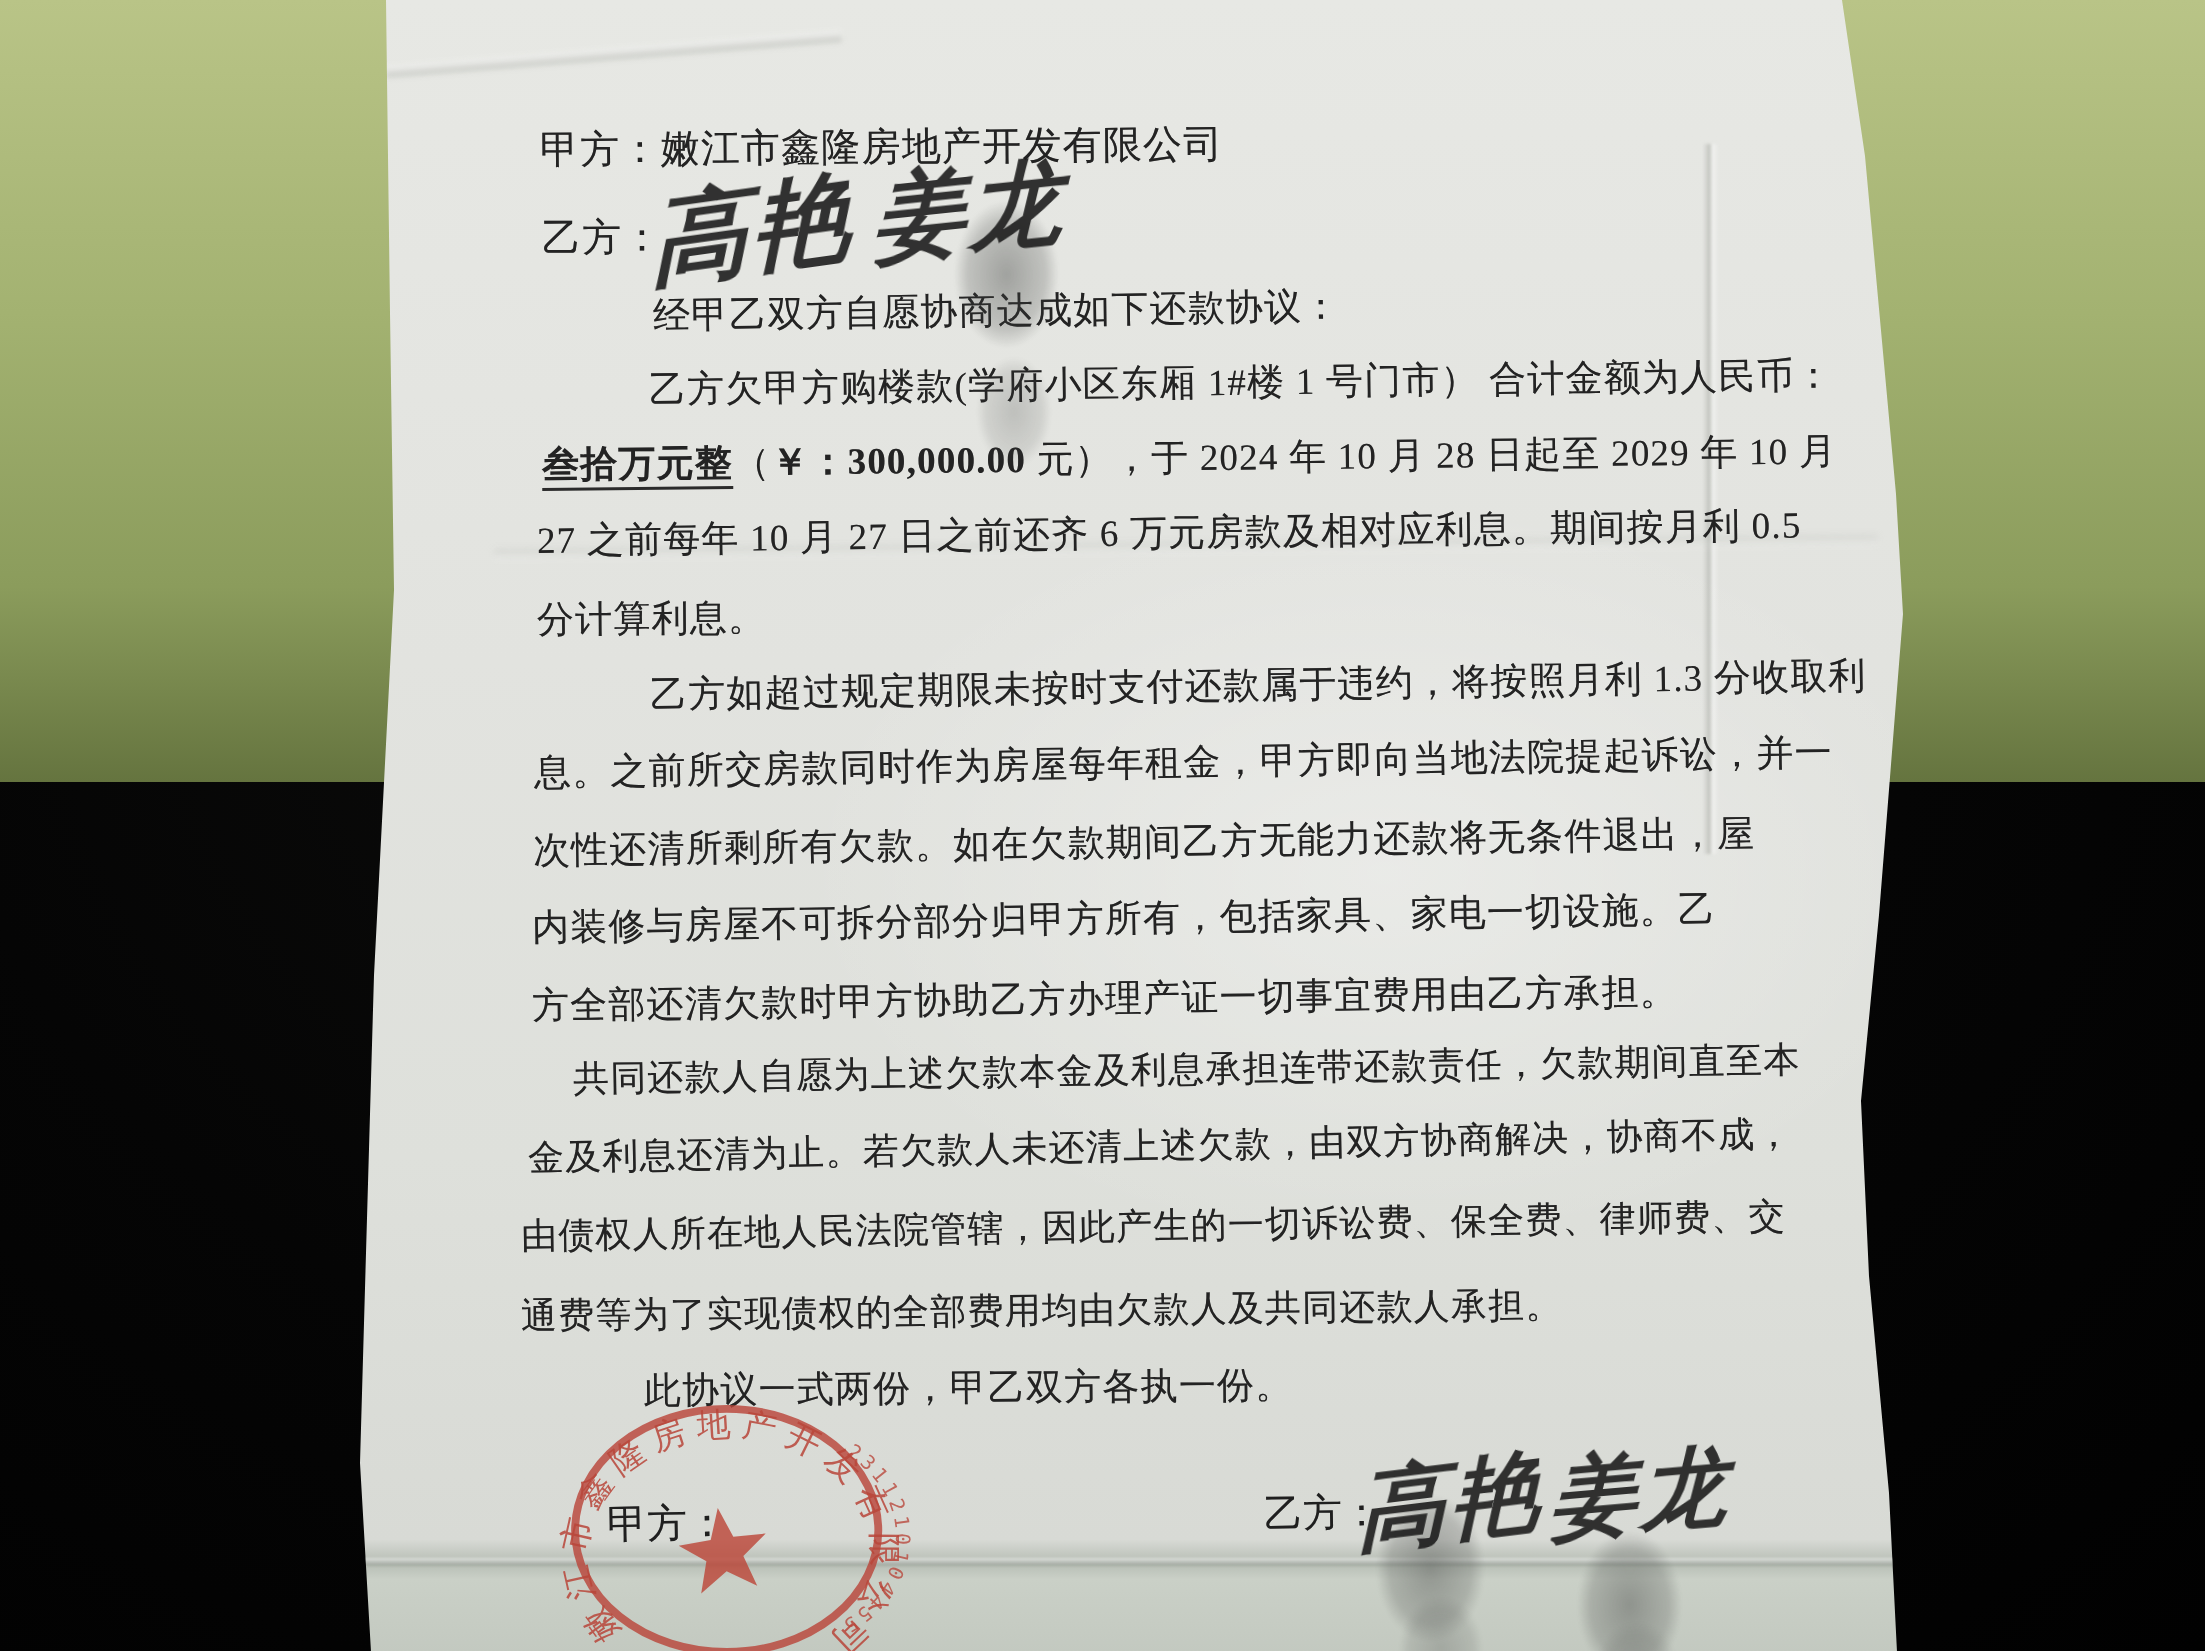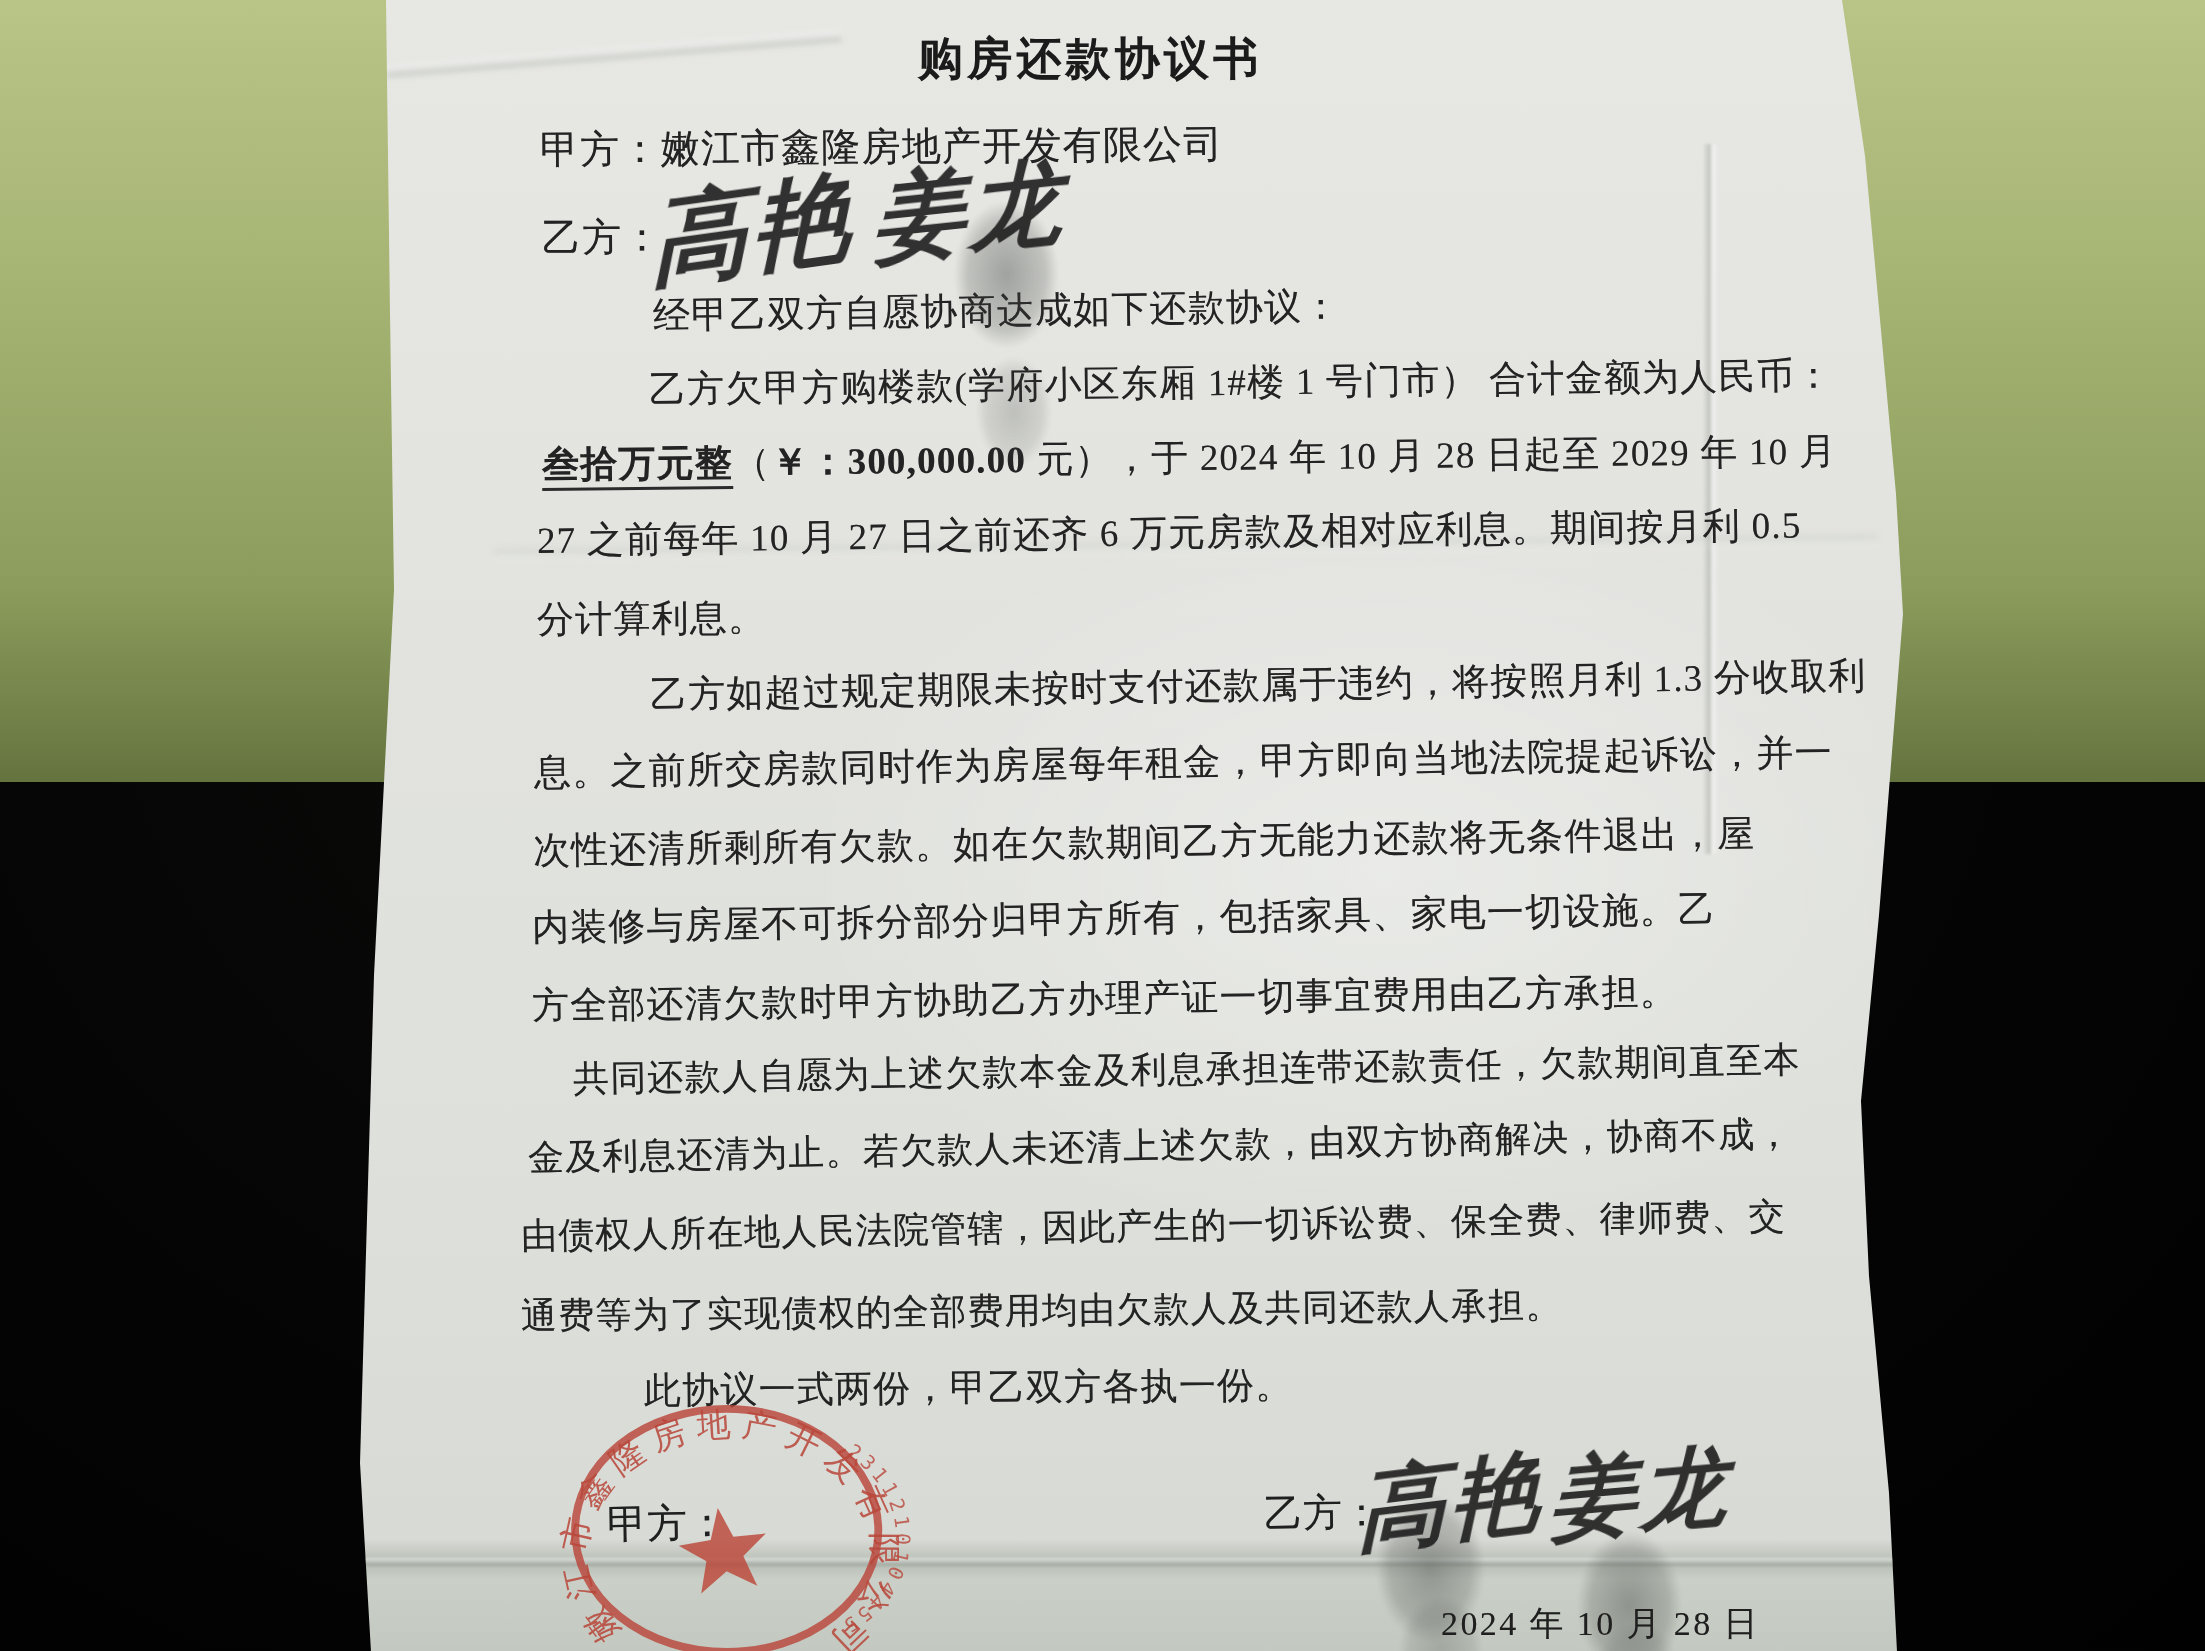--- a/index.html
+++ b/index.html
@@ -46,21 +46,20 @@
 
 <div id="stage">
   <div class="table-strip"></div>
 
   <div class="paper">
     <div class="crease crease-v"></div>
     <div class="crease crease-d"></div>
     <div class="crease crease-m"></div>
     <div class="crease crease-b"></div>
 
-    <div class="line title" style="left:918px;top:29px;font-size:45px;">购房还款协议书</div>
 
     <div id="lines">
         <div class="line" style="left: 540px; top: 123px; font-size: 39px; transform: rotate(-0.5deg);"><span>甲方：嫩江市鑫隆房地产开发有限公司</span></div>
         <div class="line" style="left: 542px; top: 211px; font-size: 39px; transform: rotate(-0.3deg);"><span>乙方：</span></div>
         <div class="line" style="left: 653px; top: 291px; font-size: 37px; transform: rotate(-0.8deg);"><span>经甲乙双方自愿协商达成如下还款协议：</span></div>
         <div class="line" style="left: 649px; top: 365px; font-size: 37px; transform: rotate(-0.7deg);"><span>乙方欠甲方购楼款(学府小区东厢 1#楼 1 号门市） 合计金额为人民币：</span></div>
         <div class="line" style="left: 542px; top: 440px; font-size: 37px; transform: rotate(-0.6deg);"><span class="b u">叁拾万元整</span><span>（</span><span class="b">￥：300,000.00</span><span> 元），于 2024 年 10 月 28 日起至 2029 年 10 月</span></div>
         <div class="line" style="left: 537px; top: 516px; font-size: 37px; transform: rotate(-0.7deg);"><span>27 之前每年 10 月 27 日之前还齐 6 万元房款及相对应利息。期间按月利 0.5</span></div>
         <div class="line" style="left: 537px; top: 595px; font-size: 37px; transform: rotate(-0.5deg);"><span>分计算利息。</span></div>
         <div class="line" style="left: 650px; top: 670px; font-size: 37px; transform: rotate(-0.9deg);"><span>乙方如超过规定期限未按时支付还款属于违约，将按照月利 1.3 分收取利</span></div>
@@ -92,21 +91,20 @@
         <textPath id="seal-company-tp" href="#sealTextArc" startOffset="2%">嫩江市鑫隆房地产开发有限公司</textPath>
       </text>
       <text font-size="33" fill="#b9463a" opacity="0.78" letter-spacing="7" font-family="DejaVu Sans Mono, Liberation Mono, monospace">
         <textPath id="seal-number-tp" href="#sealNumArc" startOffset="4%">2311210104455</textPath>
       </text>
       <path fill="#bb4336" opacity="0.8" transform="rotate(-8 268 408)" d="M 268 330 L 287 381 L 341 383 L 299 415 L 315 467 L 268 436 L 221 467 L 237 415 L 195 383 L 249 381 Z"></path>
     </svg>
 
     <div class="label" style="left:607px;top:1497px;font-size:40px;transform:rotate(-1deg);">甲方：</div>
     <div class="label" style="left:1264px;top:1487px;font-size:39px;transform:rotate(-1deg);">乙方：</div>
-    <div class="label" style="left:1441px;top:1601px;font-size:34px;letter-spacing:2.4px;">2024 年 10 月 28 日</div>
 
     <div id="handwriting">
         <div class="hand" style="left: 650px; top: 178px; font-size: 99px; transform: rotate(-8deg) skewX(-6deg);">高艳</div>
         <div class="hand" style="left: 873px; top: 158px; font-size: 93px; transform: rotate(-6deg) skewX(-6deg);">姜龙</div>
         <div class="hand" style="left: 1357px; top: 1452px; font-size: 90px; transform: rotate(-7deg) skewX(-6deg);">高艳</div>
         <div class="hand" style="left: 1550px; top: 1443px; font-size: 87px; transform: rotate(-5deg) skewX(-6deg);">姜龙</div>
       </div>
   </div>
 </div>
 

